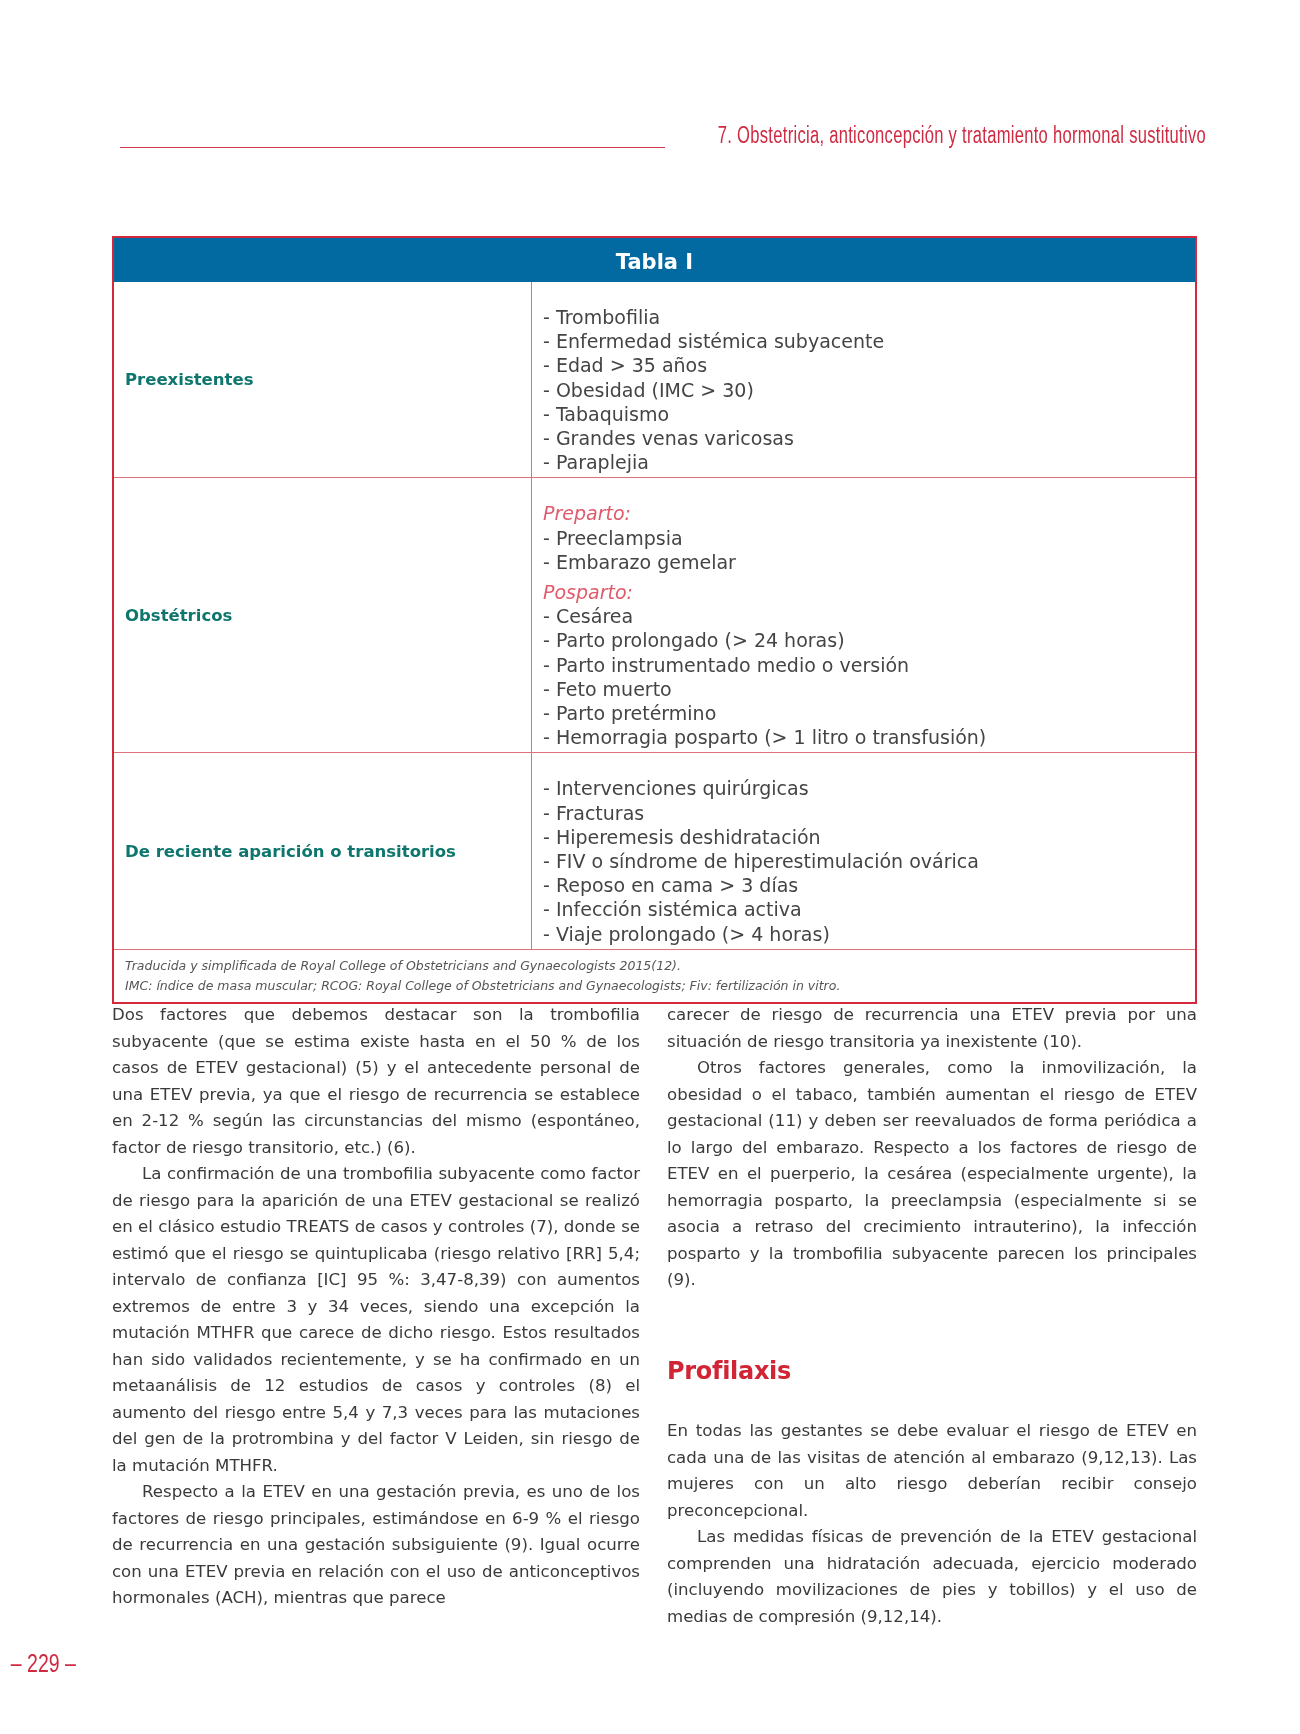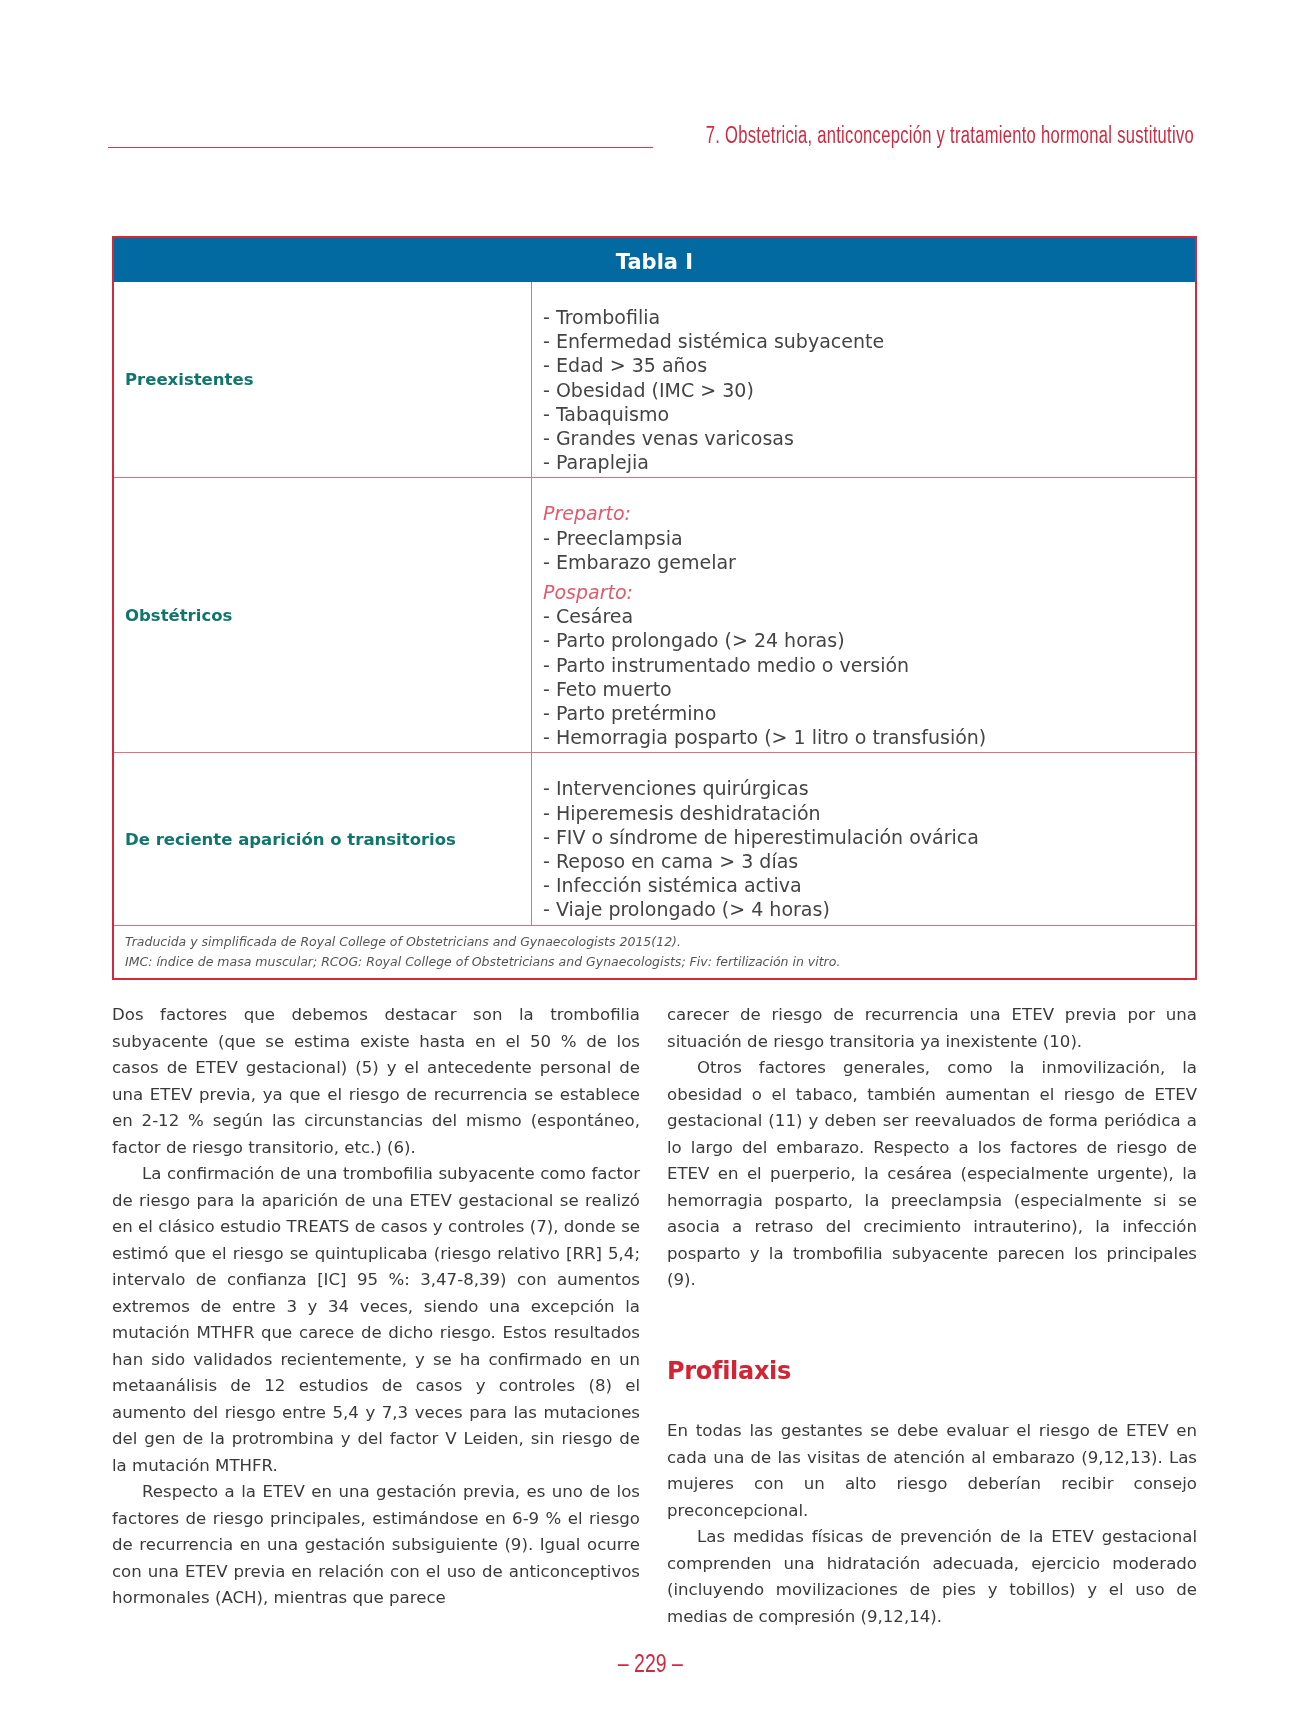--- a/index.html
+++ b/index.html
@@ -1,21 +1,21 @@
 <!DOCTYPE html>
 <html><head>
 <meta charset="utf-8">
 <style>
   html, body { margin: 0; padding: 0; background: #ffffff; }
   body {
     width: 1300px; height: 1734px; position: relative; overflow: hidden;
     font-family: "DejaVu Sans", sans-serif; color: #3a3a3a;
   }
   .running-header {
-    position: absolute; left: 108px; top: 118px; width: 1086px; height: 36px;
+    position: absolute; left: 120px; top: 118px; width: 1086px; height: 36px;
   }
   .running-header .rule {
     position: absolute; left: 0; top: 29px; width: 545px; height: 1px;
     border-top: 1.6px solid #d3394d;
   }
   .running-header .title {
     position: absolute; right: 0; top: 4px;
     font-family: "Liberation Sans Narrow", "Liberation Sans", sans-serif;
     font-size: 23px; color: #cf2a42; letter-spacing: 0.4px;
     transform: scaleX(0.72); transform-origin: right center; white-space: nowrap;
@@ -60,21 +60,21 @@
   }
   .col-left { left: 112px; }
   .col-right { left: 667px; width: 530px; }
   .col p { margin: 0; }
   .col p.indent { text-indent: 30px; }
   .section-title {
     font-family: "DejaVu Sans", sans-serif; font-weight: bold; color: #d12536;
     font-size: 24px; margin: 64px 0 34px 0; letter-spacing: -0.3px;
   }
   .page-number {
-    position: absolute; left: 0; width: 1300px; top: 1648px; text-align: center;
+    position: absolute; left: 0; width: 1300px; top: 1648px; 
     font-family: "Liberation Sans Narrow", "Liberation Sans", sans-serif;
     font-size: 26px; color: #cf2a42;
   }
   .page-number span { display: inline-block; transform: scaleX(0.75); }
 </style>
 </head>
 <body>
 
 <div class="running-header">
   <div class="rule"></div>
@@ -114,20 +114,21 @@
         <div>- Feto muerto</div>
         <div>- Parto pretérmino</div>
         <div>- Hemorragia posparto (&gt; 1 litro o transfusión)</div>
       </div>
     </div>
 
     <div class="row">
       <div class="cell-cat">De reciente aparición o transitorios</div>
       <div class="cell-items">
         <div>- Intervenciones quirúrgicas</div>
+        <div>- Fracturas</div>
         <div>- Hiperemesis deshidratación</div>
         <div>- FIV o síndrome de hiperestimulación ovárica</div>
         <div>- Reposo en cama &gt; 3 días</div>
         <div>- Infección sistémica activa</div>
         <div>- Viaje prolongado (&gt; 4 horas)</div>
       </div>
     </div>
   </div>
 
   <div class="table-note">

